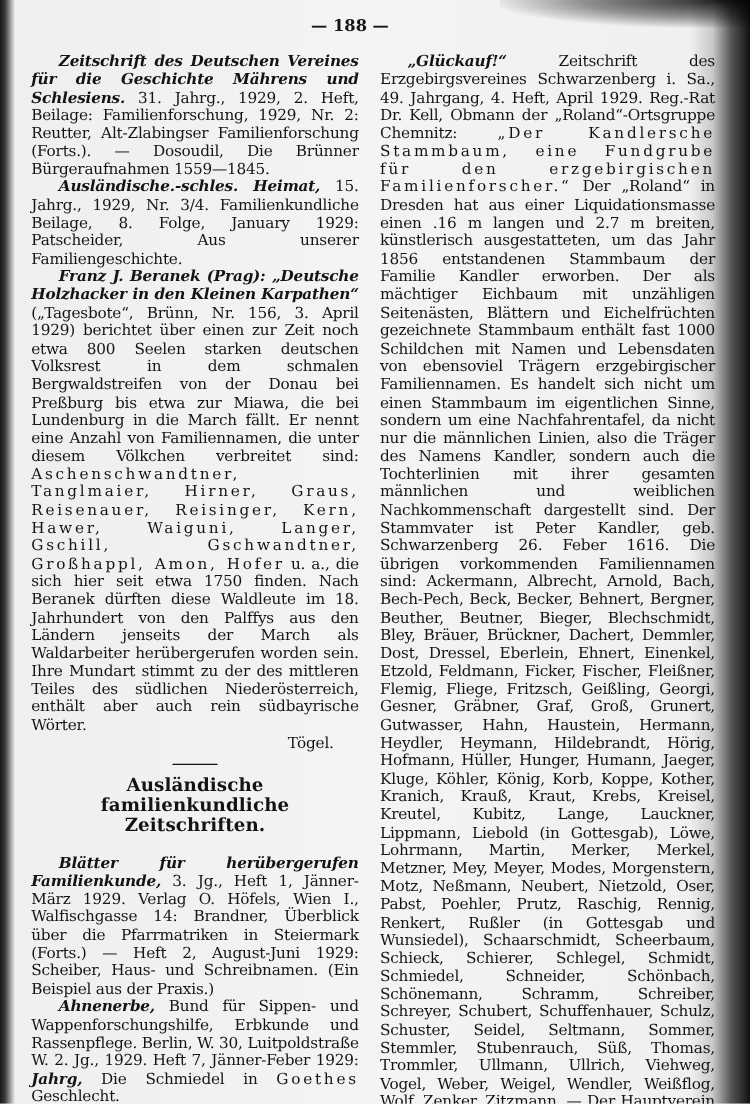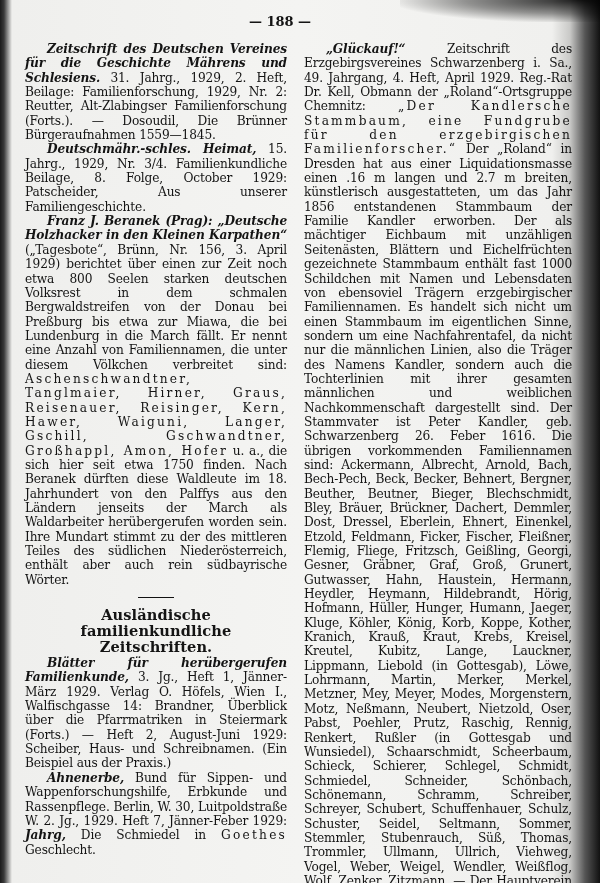--- a/index.html
+++ b/index.html
@@ -34,38 +34,39 @@
   .col p.indent { text-indent: 22px; }
   .b { font-weight: bold; font-style: italic; }
   .sp { letter-spacing: 2.2px; }
   .right-sig { text-align: right; padding-right: 20px; }
   .rule {
     width: 36px; height: 0; border-top: 1.5px solid #111;
     margin: 10px auto 9px auto;
   }
   .section-heading {
     text-align: center; font-weight: bold; font-size: 14.6px; line-height: 16px;
-    margin: 0 0 1px 0; letter-spacing: 0.1px;
+    margin: 0 0 14px 0; letter-spacing: 0.1px;
   }
 </style>
 </head>
 <body>
 
 <div class="page">
   <div class="top-shadow"></div>
 
   <div class="page-number">— 188 —</div>
 
   <div class="col col-left">
 
     <p class="indent"><span class="b">Zeitschrift des Deutschen Vereines für die Geschichte Mährens und Schlesiens.</span><span> 31. Jahrg., 1929, 2. Heft, Beilage: Familienforschung, 1929, Nr. 2: Reutter, Alt-Zlabingser Familienforschung (Forts.). — Dosoudil, Die Brünner Bürgeraufnahmen 1559—1845.</span></p>
 
-    <p class="indent"><span class="b">Deutschmähr.-schles. Heimat,</span><span> 15. Jahrg., 1929, Nr. 3/4. Familienkundliche Beilage, 8. Folge, October 1929: Patscheider, Aus unserer Familiengeschichte.</span></p>
+    <p class="indent"><span class="b">Ausländische.-schles. Heimat,</span><span> 15. Jahrg., 1929, Nr. 3/4. Familienkundliche Beilage, 8. Folge, January 1929: Patscheider, Aus unserer Familiengeschichte.</span></p>
 
     <p class="indent"><span class="b">Franz J. Beranek (Prag): „Deutsche Holzhacker in den Kleinen Karpathen“</span><span> („Tagesbote“, Brünn, Nr. 156, 3. April 1929) berichtet über einen zur Zeit noch etwa 800 Seelen starken deutschen Volksrest in dem schmalen Bergwaldstreifen von der Donau bei Preßburg bis etwa zur Miawa, die bei Lundenburg in die March fällt. Er nennt eine Anzahl von Familiennamen, die unter diesem Völkchen verbreitet sind: </span><span class="sp">Aschenschwandtner, Tanglmaier, Hirner, Graus, Reisenauer, Reisinger, Kern, Hawer, Waiguni, Langer, Gschill, Gschwandtner, Großhappl, Amon, Hofer</span><span> u. a., die sich hier seit etwa 1750 finden. Nach Beranek dürften diese Waldleute im 18. Jahrhundert von den Palffys aus den Ländern jenseits der March als Waldarbeiter herübergerufen worden sein. Ihre Mundart stimmt zu der des mittleren Teiles des südlichen Niederösterreich, enthält aber auch rein südbayrische Wörter.</span></p>
+    <p class="right-sig">Tögel.</p>
 
     <div class="rule"></div>
 
     <div class="section-heading">Ausländische familienkundliche Zeitschriften.</div>
 
     <p class="indent"><span class="b">Blätter für herübergerufen Familienkunde,</span><span> 3. Jg., Heft 1, Jänner-März 1929. Verlag O. Höfels, Wien I., Walfischgasse 14: Brandner, Überblick über die Pfarrmatriken in Steiermark (Forts.) — Heft 2, August-Juni 1929: Scheiber, Haus- und Schreibnamen. (Ein Beispiel aus der Praxis.)</span></p>
 
     <p class="indent"><span class="b">Ahnenerbe,</span><span> Bund für Sippen- und Wappenforschungshilfe, Erbkunde und Rassenpflege. Berlin, W. 30, Luitpoldstraße W. 2. Jg., 1929. Heft 7, Jänner-Feber 1929: </span><span class="b">Jahrg,</span><span> Die Schmiedel in </span><span class="sp">Goethes</span><span> Geschlecht.</span></p>
 
   </div>

